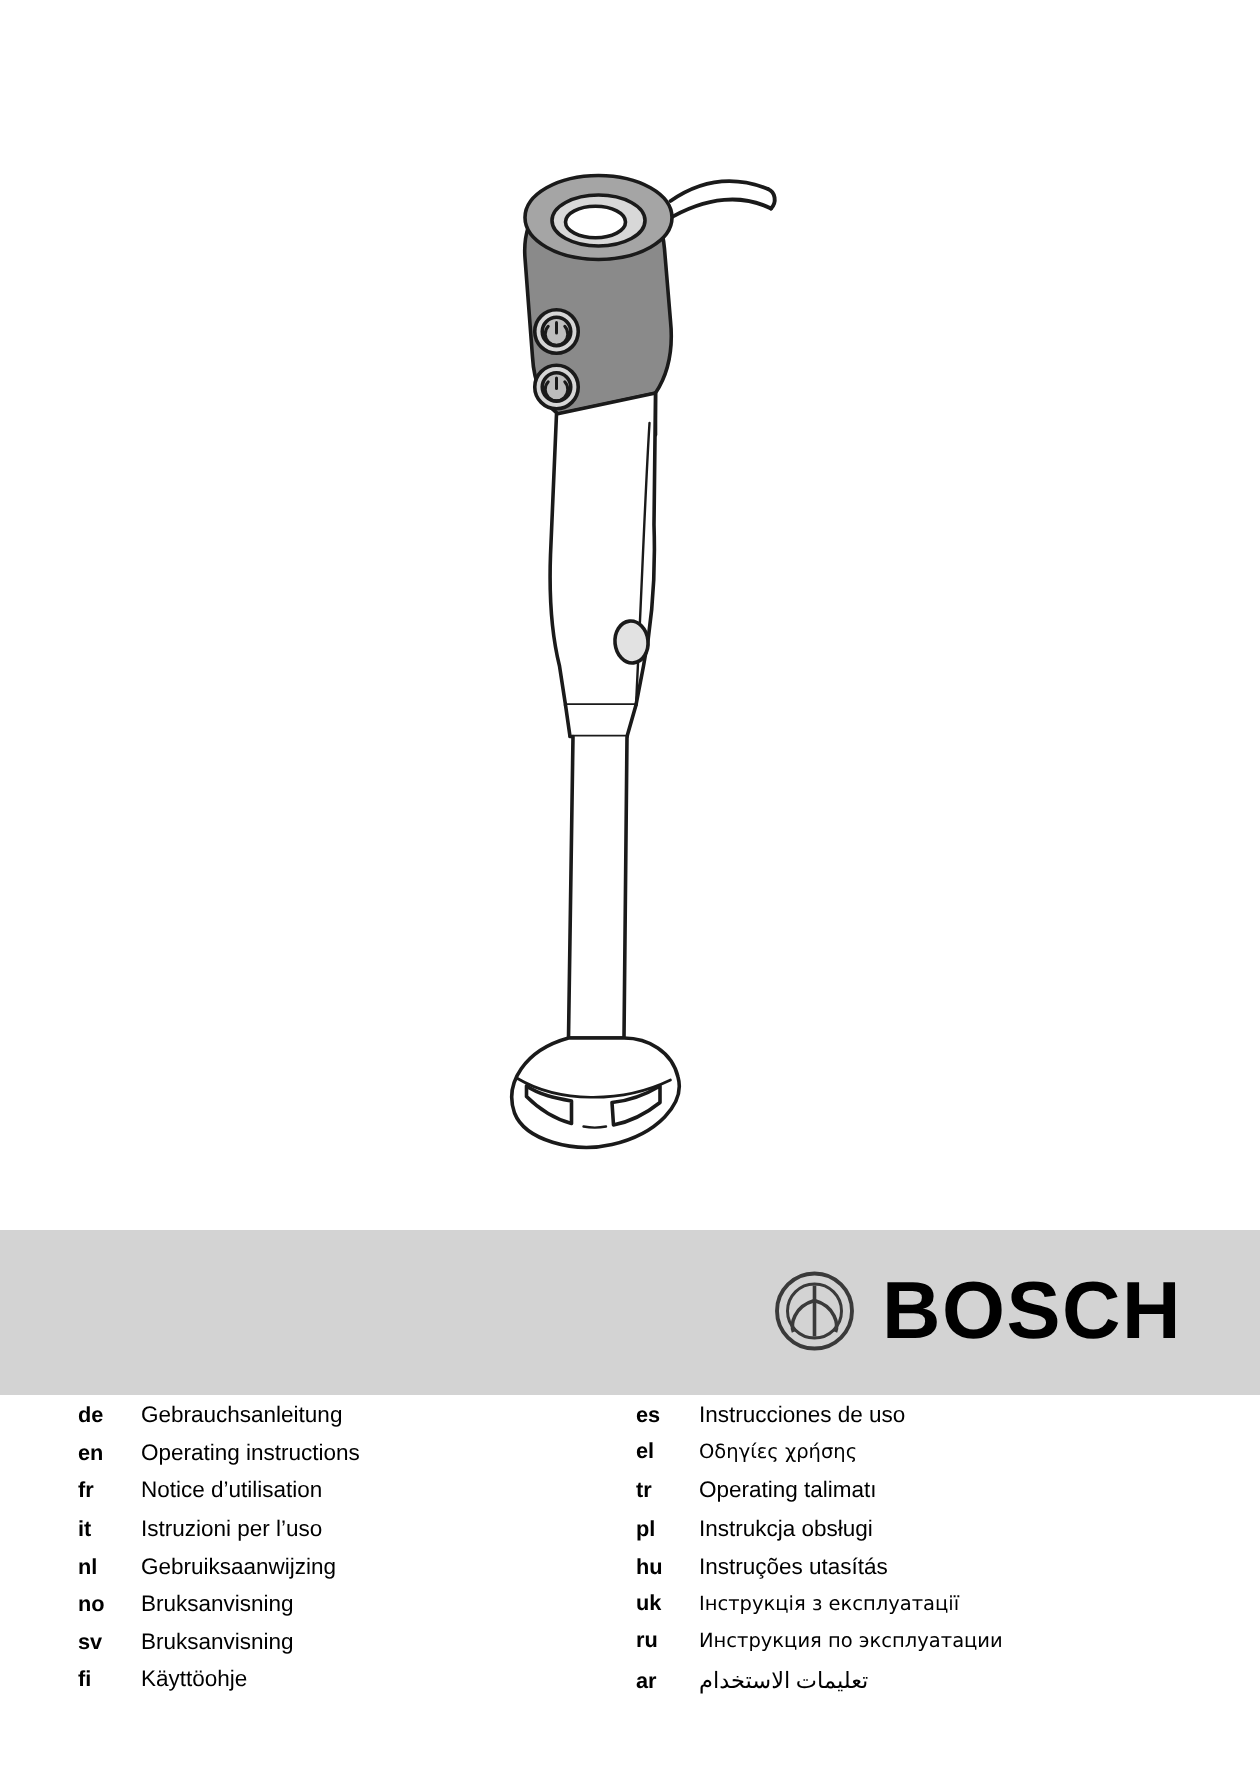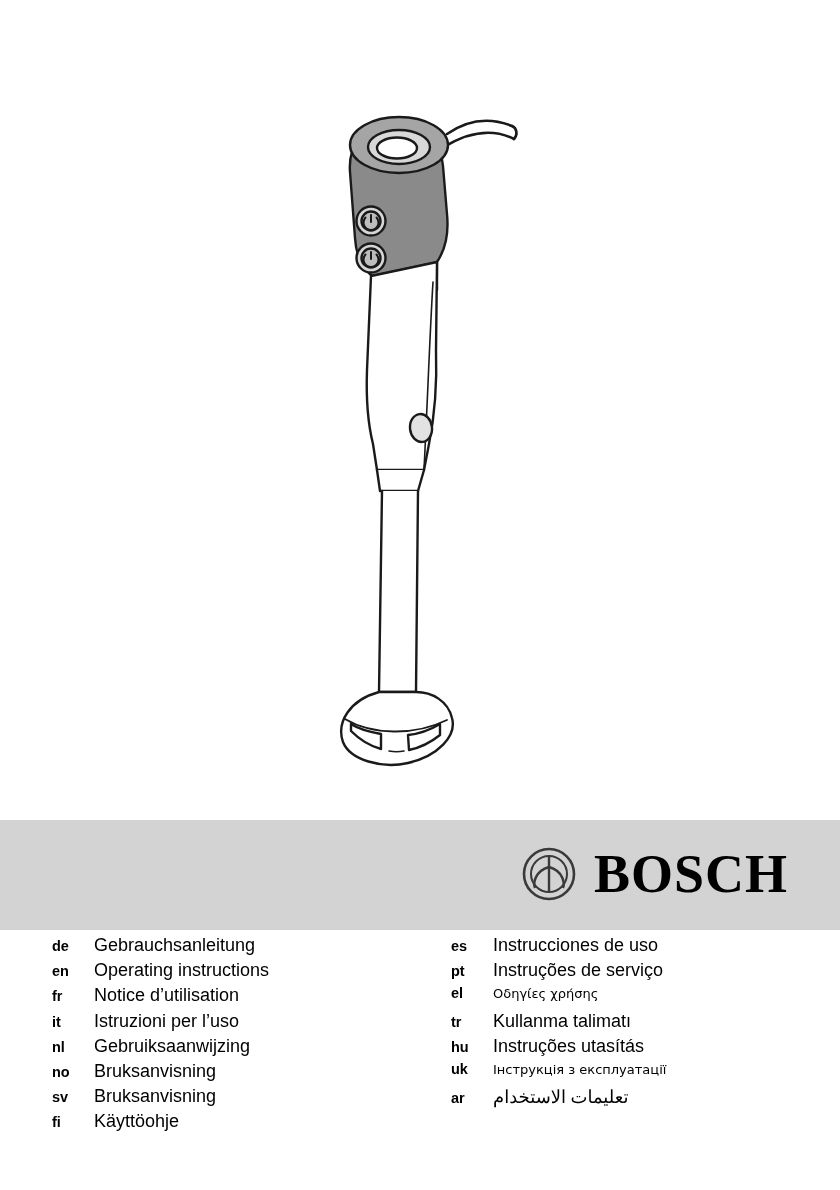--- a/index.html
+++ b/index.html
@@ -47,21 +47,21 @@
     top: 27px;
     display: flex;
     align-items: center;
     gap: 18px;
   }
   .brand-logo-mark {
     width: 54px;
     height: 54px;
   }
   .brand-wordmark {
-    font-family: Liberation Serif, serif;
+    font-family: Liberation Sans, sans-serif;
     font-weight: bold;
     font-size: 54px;
     letter-spacing: 1px;
     color: #000000;
     line-height: 1;
     text-align: center;
   }
 
   
   .lang-area {
@@ -69,36 +69,36 @@
     left: 0;
     top: 935px;
     width: 840px;
     height: 255px;
   }
   .lang-col {
     position: absolute;
     top: 0;
   }
   .lang-col.left { left: 52px; }
-  .lang-col.right { left: 424px; margin-left: 27px; }
+  .lang-col.right { left: 424px; }
 
   .lang-row {
     display: flex;
     align-items: baseline;
     height: 25.2px;
   }
   .lang-code {
     width: 42px;
     flex: 0 0 42px;
     font-weight: bold;
     font-size: 14.5px;
     color: #000000;
   }
   .lang-name {
-    font-size: 18px;
+    font-size: 15px;
     color: #000000;
     white-space: nowrap;
   }
   .lang-name.rtl {
     direction: rtl;
     unicode-bidi: bidi-override;
     font-family: Liberation Serif, serif;
   }
   .lang-name.greek,
   .lang-name.cyr {
@@ -229,39 +229,43 @@
         <span class="lang-name">Käyttöohje</span>
       </div>
     </div>
 
     <div class="lang-col right">
       <div class="lang-row">
         <span class="lang-code">es</span>
         <span class="lang-name">Instrucciones de uso</span>
       </div>
       <div class="lang-row">
-        <span class="lang-code">pt</span>
-        <span class="lang-name">Instruções de serviço</span>
-      </div>
-      <div class="lang-row">
         <span class="lang-code">el</span>
         <span class="lang-name greek">Οδηγίες χρήσης</span>
       </div>
       <div class="lang-row">
         <span class="lang-code">tr</span>
-        <span class="lang-name">Kullanma talimatı</span>
+        <span class="lang-name">Operating talimatı</span>
+      </div>
+      <div class="lang-row">
+        <span class="lang-code">pl</span>
+        <span class="lang-name">Instrukcja obsługi</span>
       </div>
       <div class="lang-row">
         <span class="lang-code">hu</span>
         <span class="lang-name">Instruções utasítás</span>
       </div>
       <div class="lang-row">
         <span class="lang-code">uk</span>
         <span class="lang-name cyr">Інструкція з експлуатації</span>
       </div>
       <div class="lang-row">
+        <span class="lang-code">ru</span>
+        <span class="lang-name cyr">Инструкция по эксплуатации</span>
+      </div>
+      <div class="lang-row">
         <span class="lang-code">ar</span>
         <span class="lang-name rtl">تعليمات الاستخدام</span>
       </div>
     </div>
 
   </div>
 </div>
 
 </body></html>

